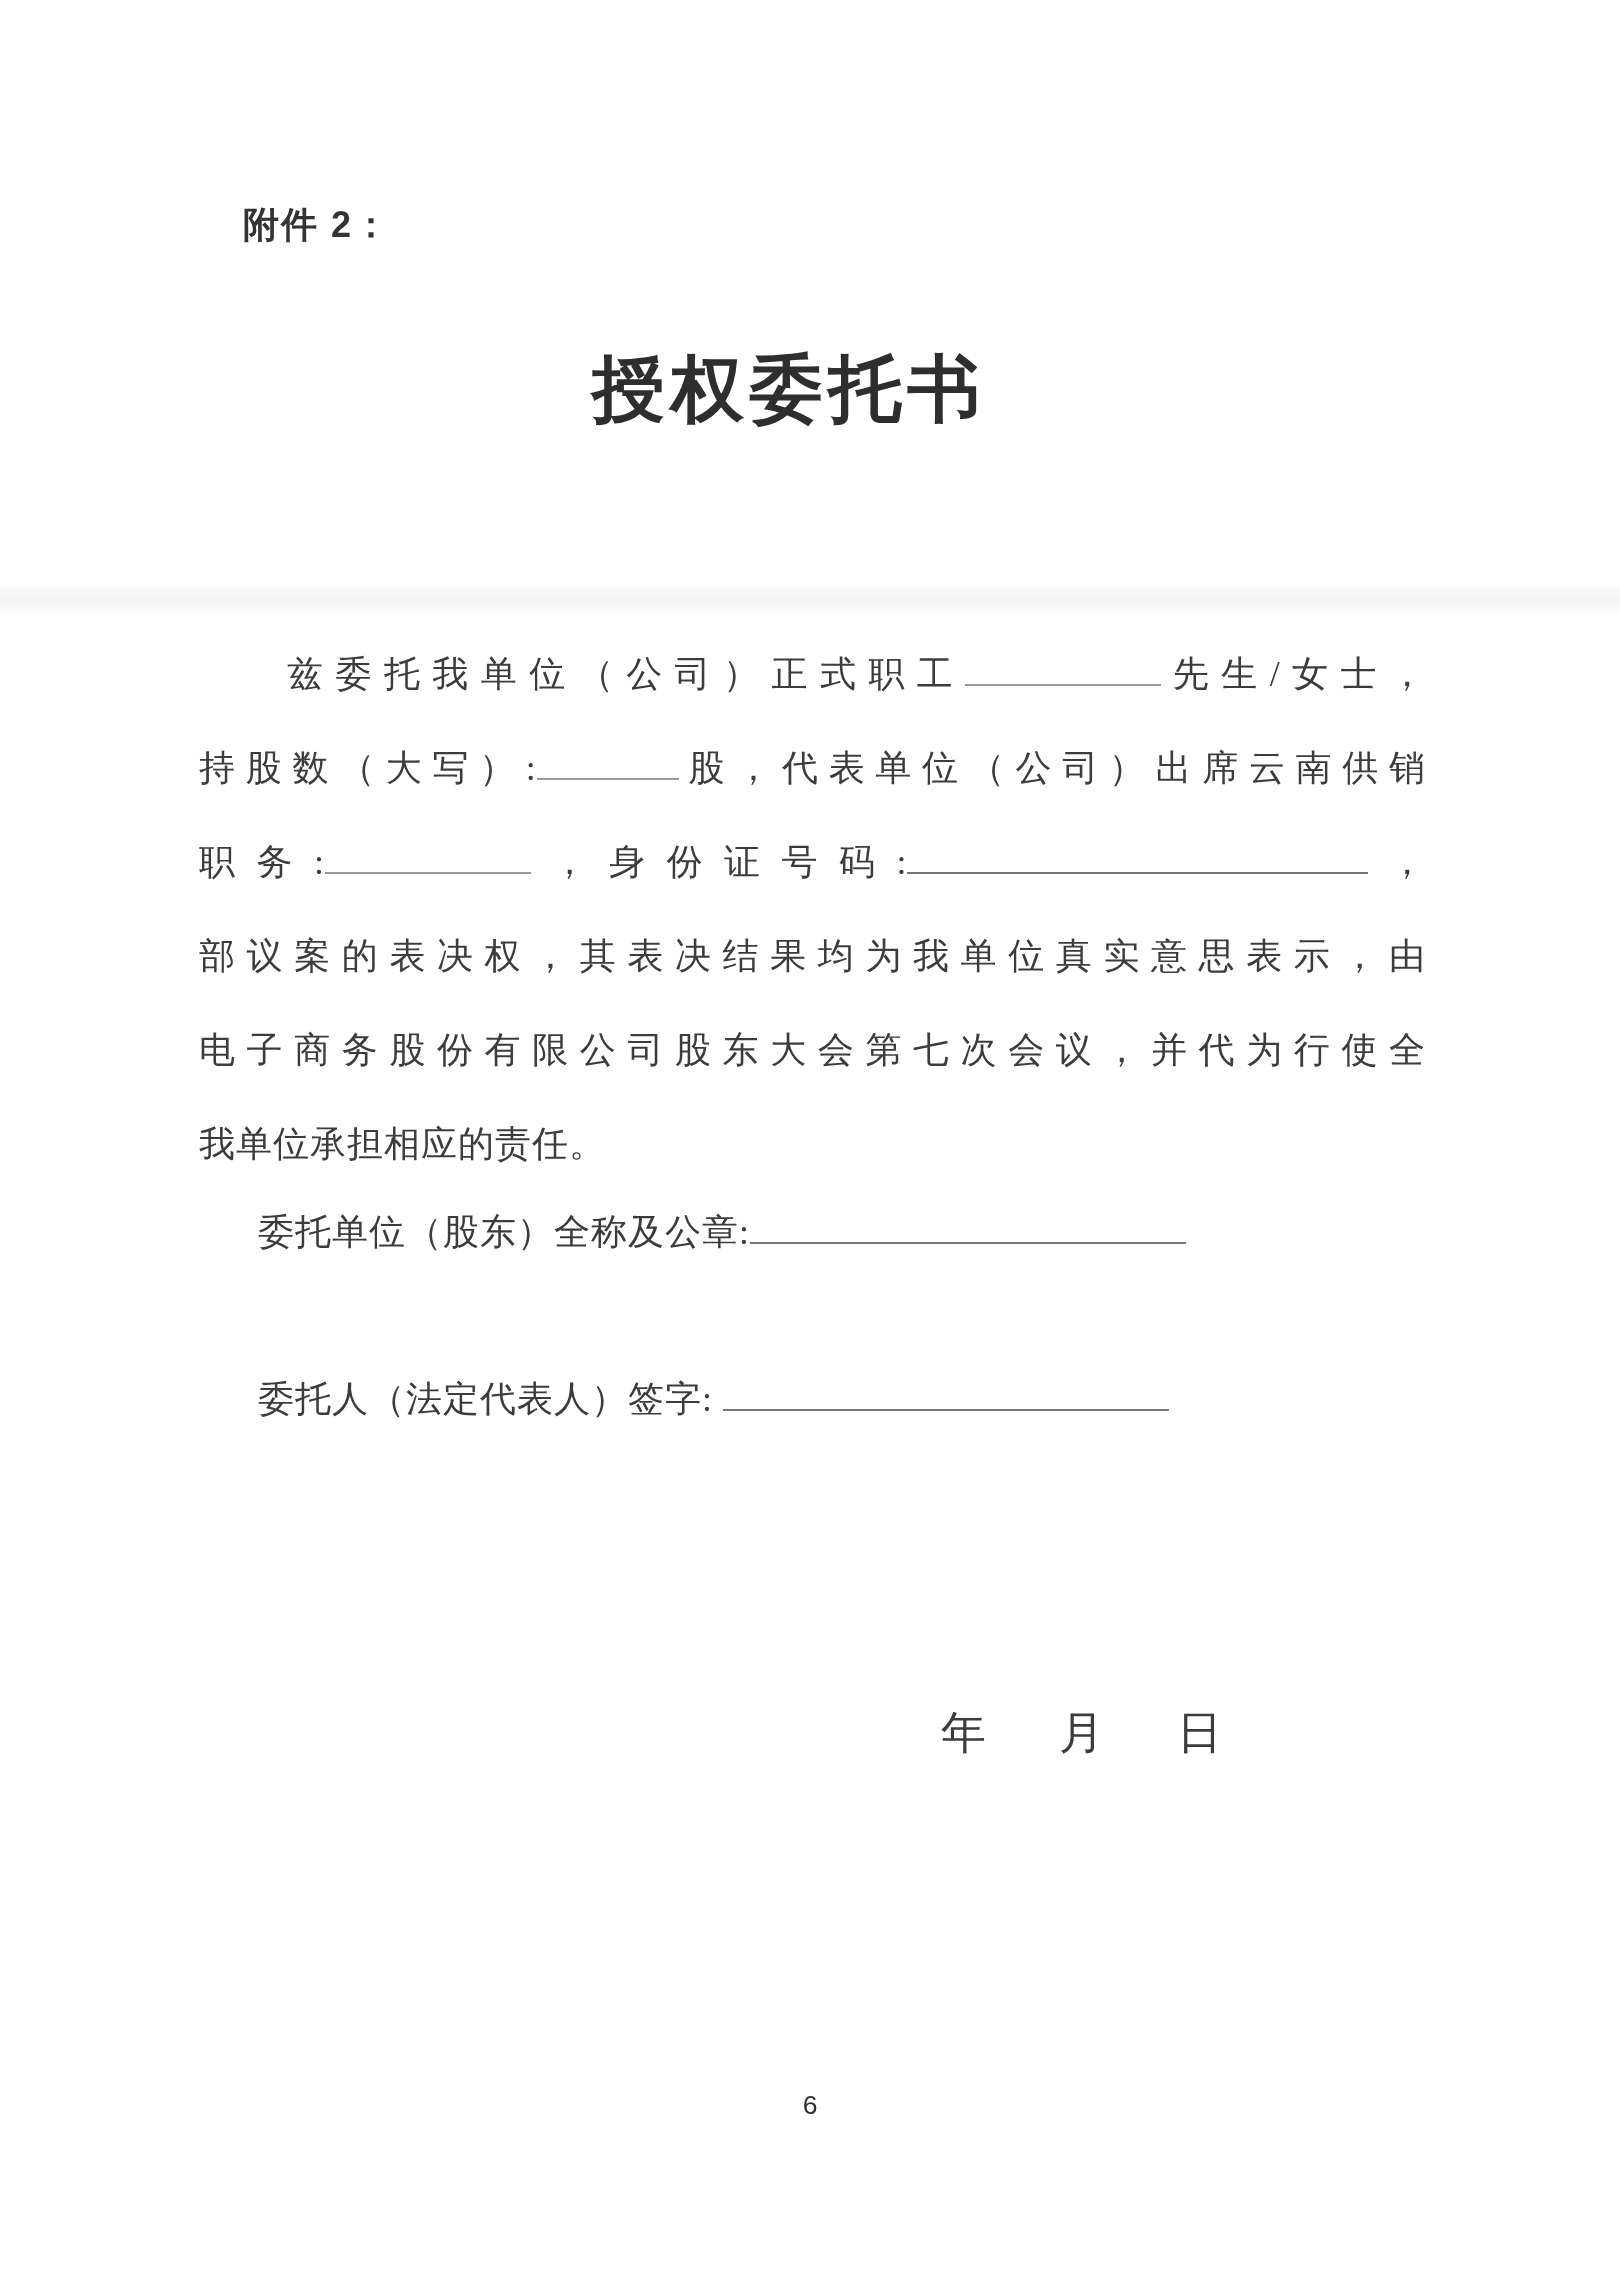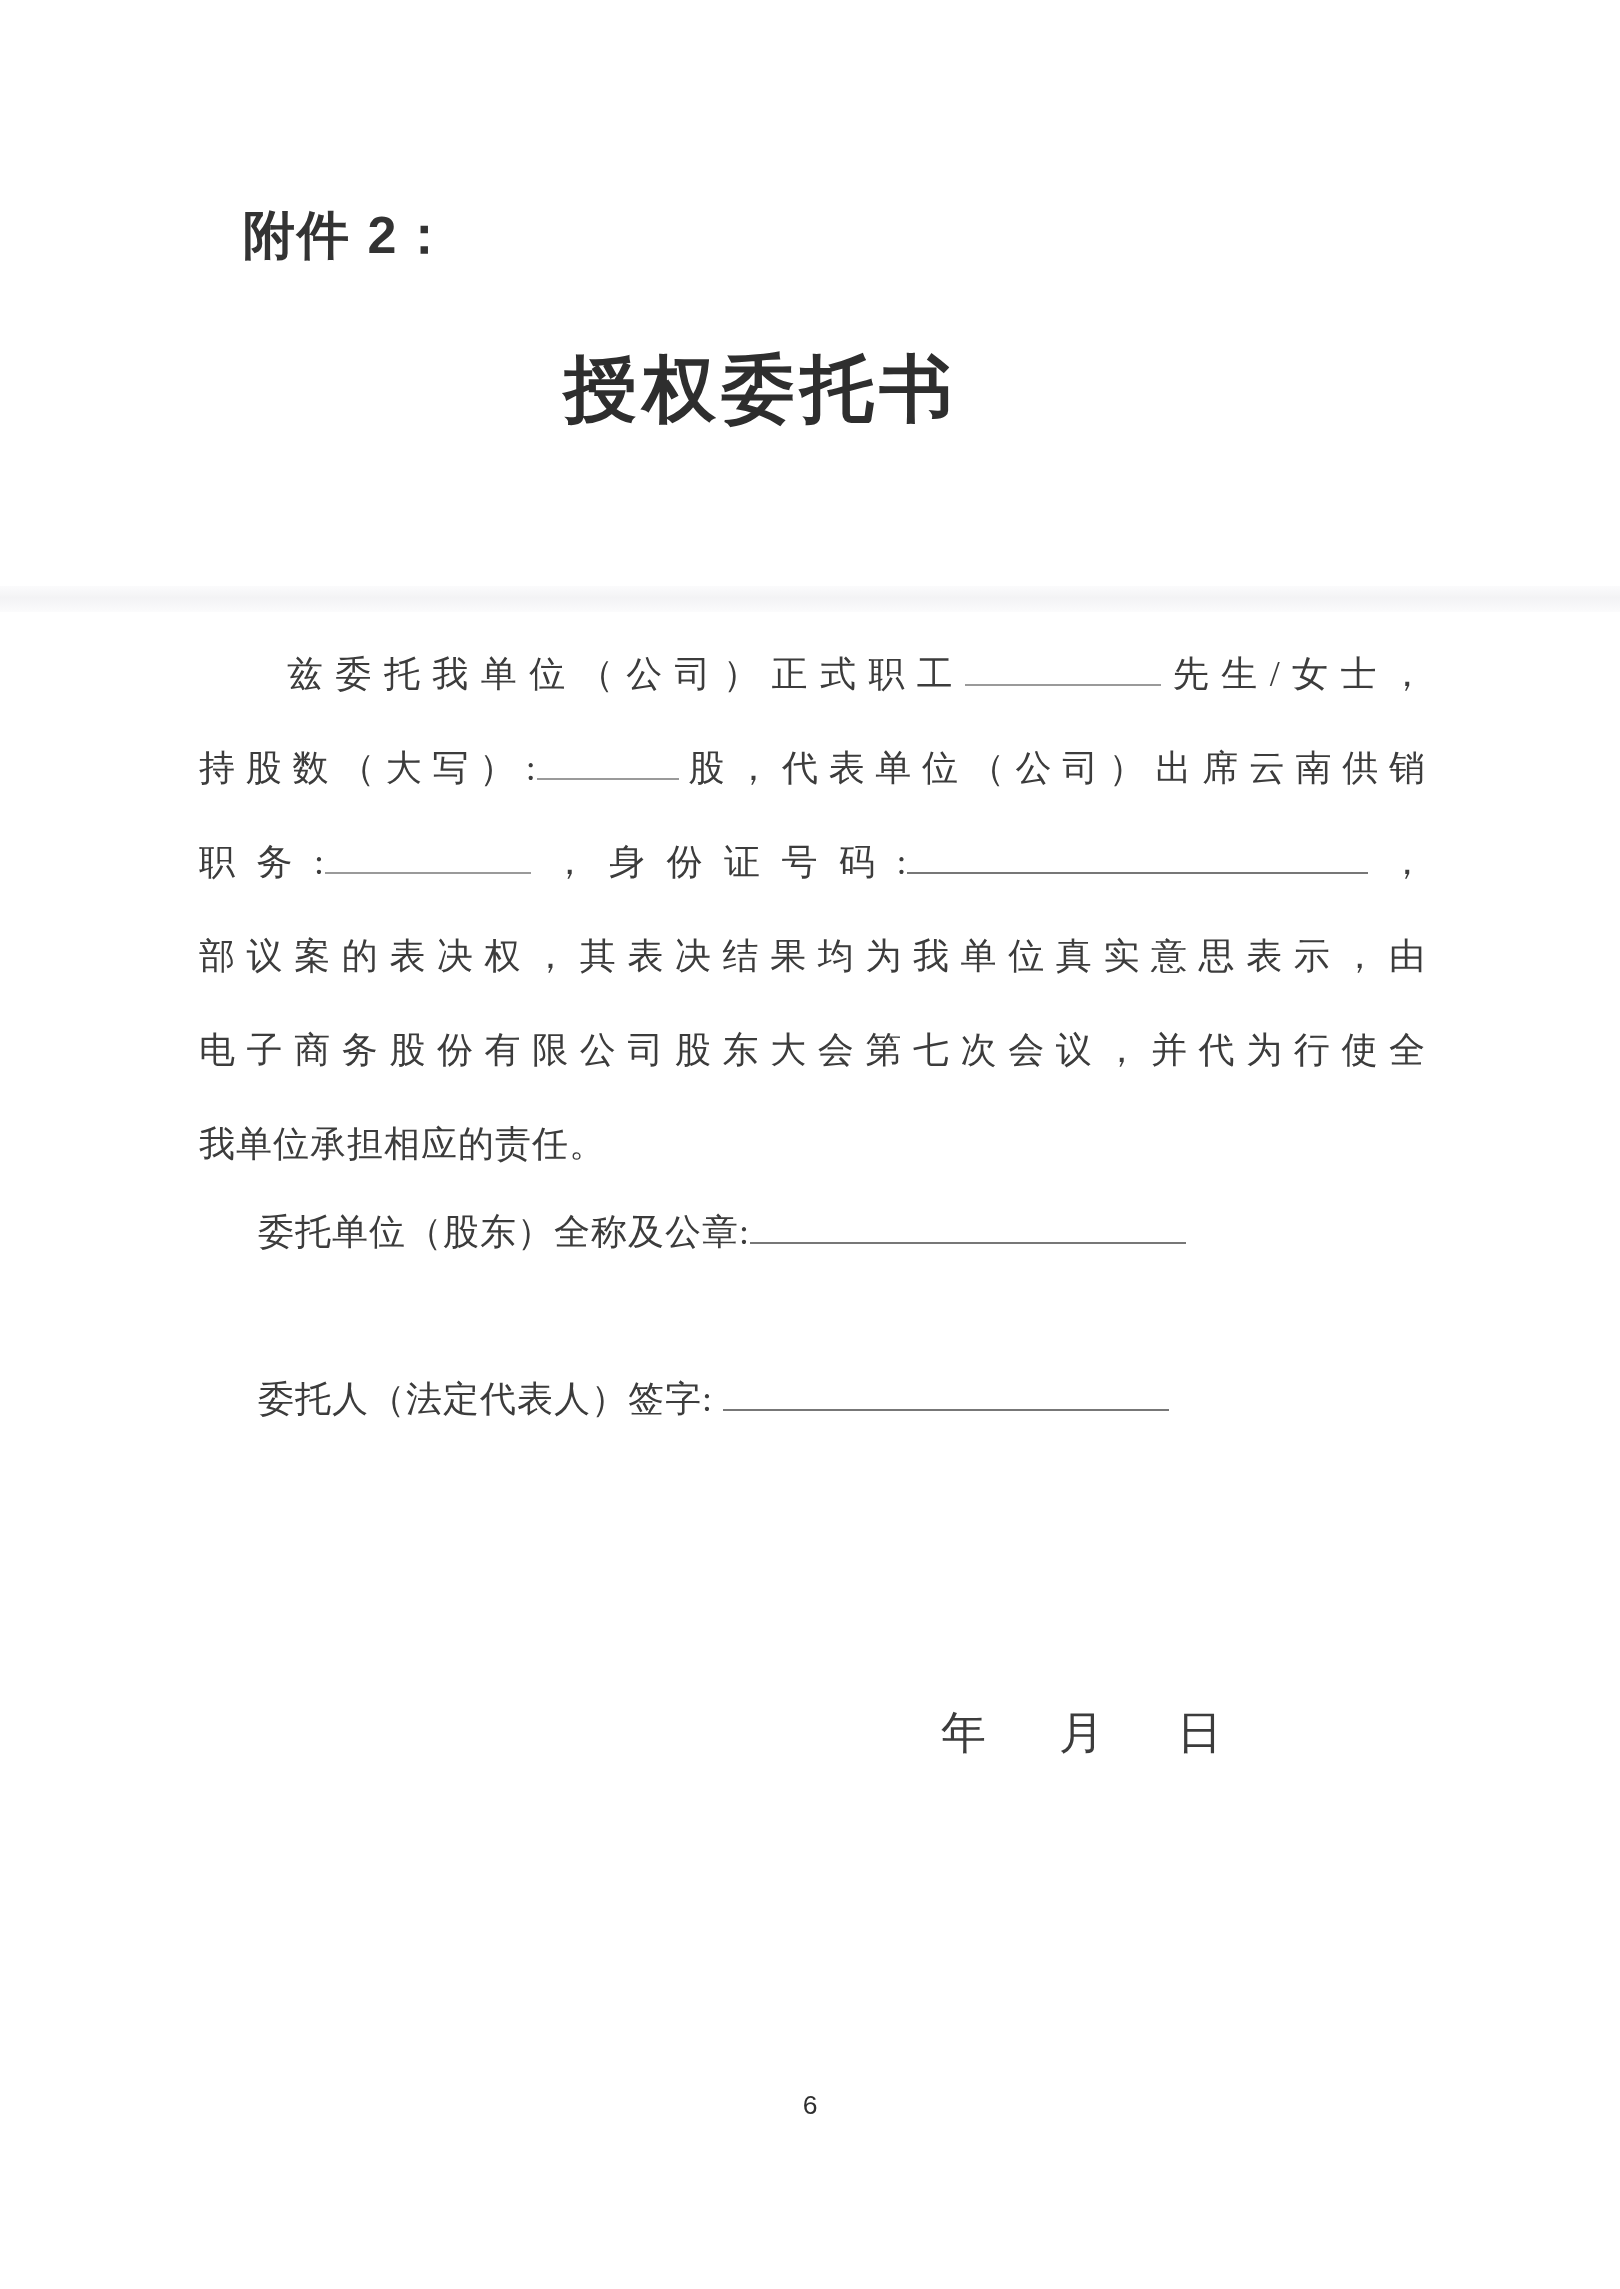--- a/index.html
+++ b/index.html
@@ -23,37 +23,38 @@
     top: 586px;
     width: 100%;
     height: 25.5px;
     background: linear-gradient(180deg, #fbfbfc 0%, #f3f3f5 45%, #fbfbfc 100%);
     pointer-events: none;
   }
   .attachment-label {
     position: absolute;
     left: 243px;
     top: 201px;
-    font-size: 52px;
+    font-size: 36px;
     font-weight: 700;
     letter-spacing: 2px;
     color: #333333;
     font-family: "Liberation Sans", "DejaVu Sans", sans-serif;
   }
   .doc-title {
     position: absolute;
     left: 0;
     top: 341px;
     width: 1522px; 
     text-align: center;
     font-size: 73px;
     font-weight: 800;
     letter-spacing: 5.9px;
     color: #2e2e2e;
     font-family: "Liberation Serif", "DejaVu Serif", serif;
+    padding-left: 28px;
   }
   .body-text {
     position: absolute;
     left: 199px;
     top: 627px;
     width: 1227px;
     font-size: 36px;
     color: #3c3c3c;
     letter-spacing: 1px;
   }

